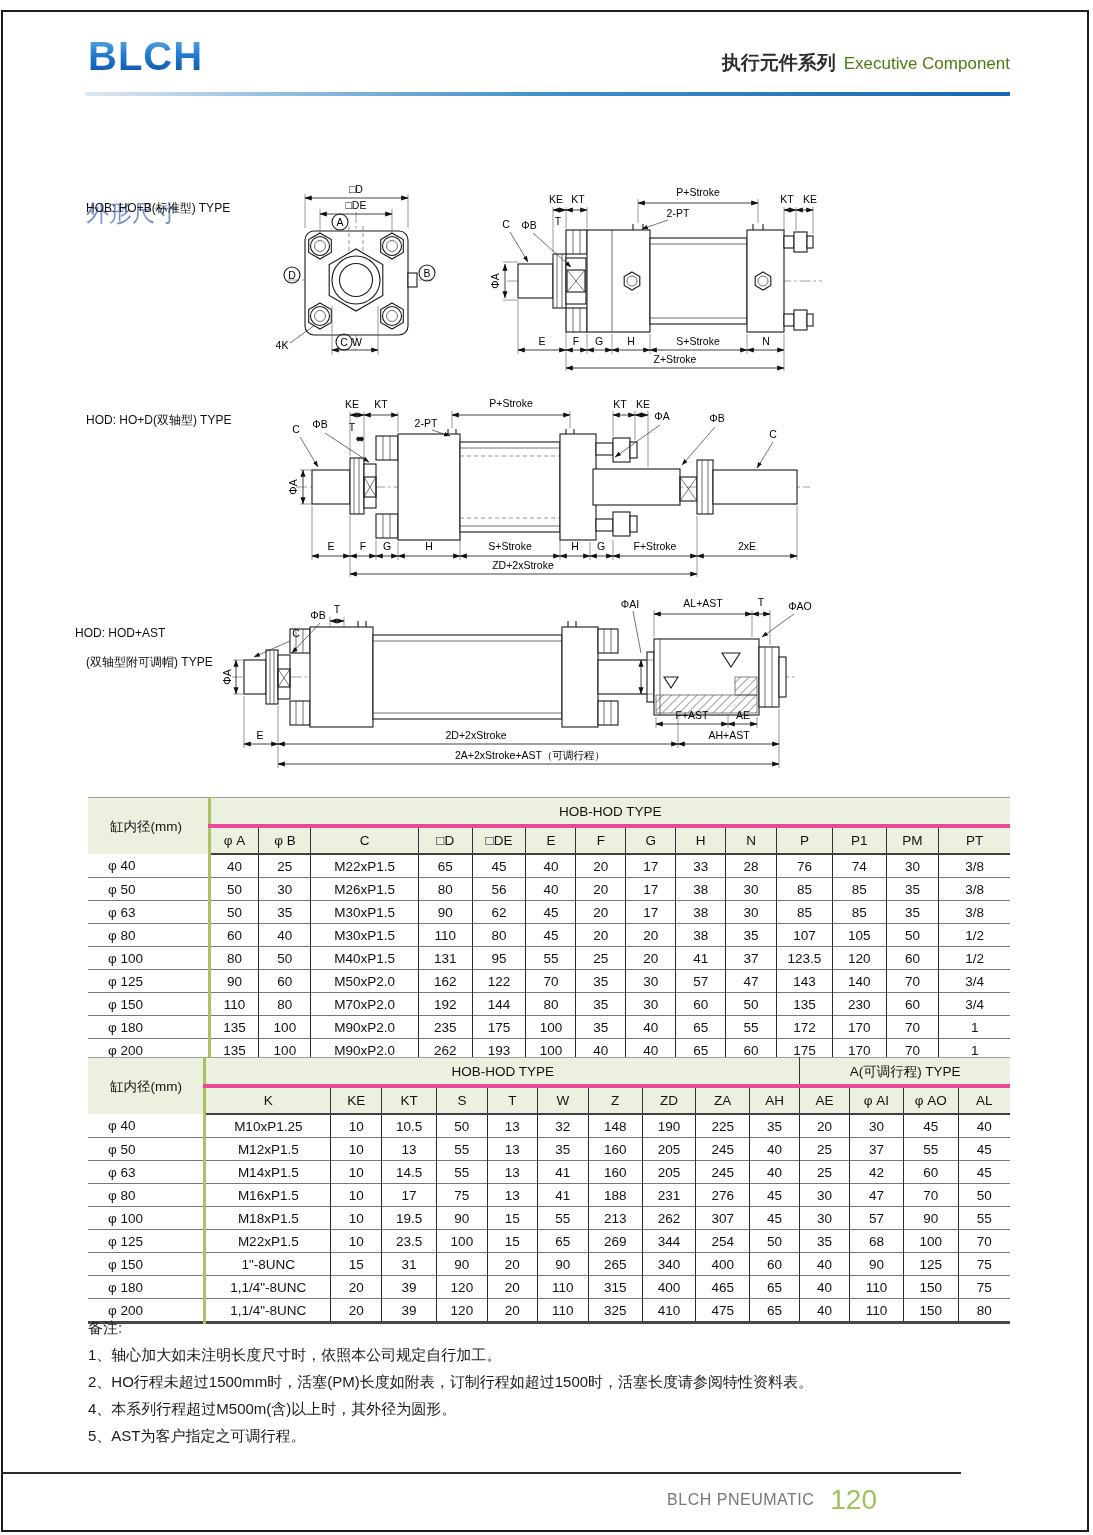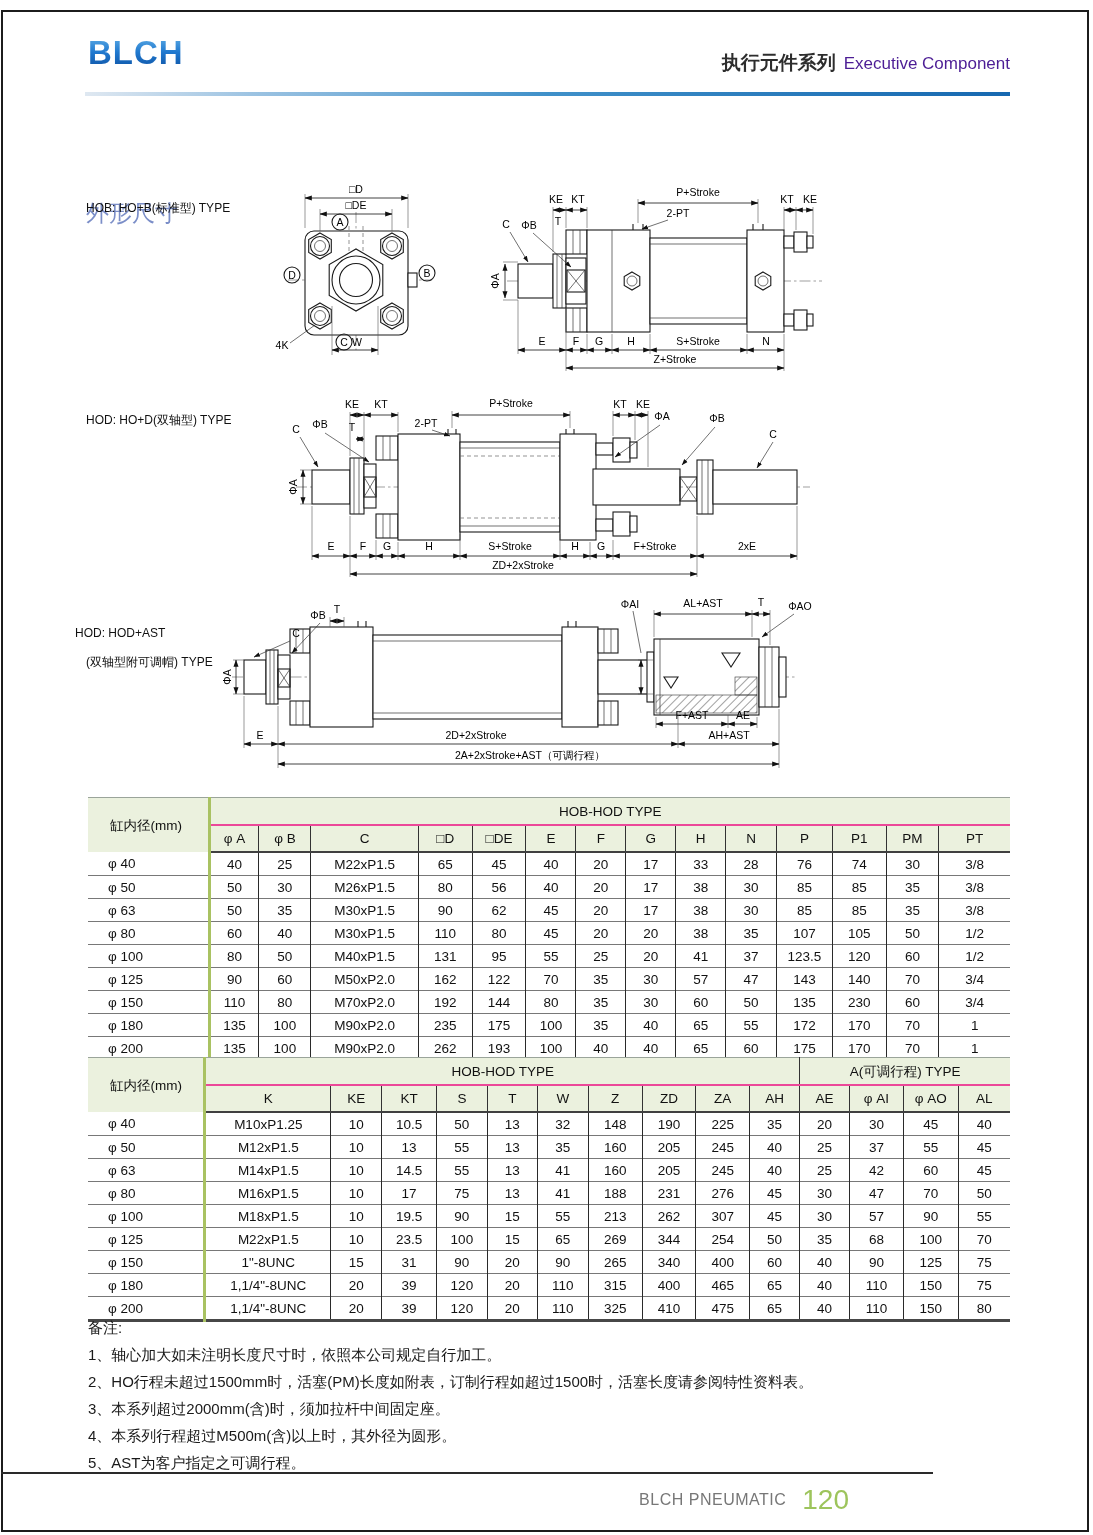--- a/index.html
+++ b/index.html
@@ -1,58 +1,58 @@
 <!DOCTYPE html>
 <html><head>
 <meta charset="utf-8">
 <style>
   html,body{margin:0;padding:0;background:#fff;}
   #page{position:relative;width:1093px;height:1535px;background:#fff;overflow:hidden;
         font-family:"Liberation Sans",sans-serif;color:#111;}
   #frame{position:absolute;left:1px;top:10px;width:1088px;height:1522px;
          border:2px solid #1c1c1c;box-sizing:border-box;pointer-events:none;}
   
-  #logo{position:absolute;left:88px;top:34px;font-size:33px;font-weight:900;letter-spacing:1px;
+  #logo{position:absolute;left:88px;top:34px;font-size:40px;font-weight:900;letter-spacing:1px;
         background:linear-gradient(180deg,#66b3e8 0%,#2079cf 48%,#0b4d9e 100%);
         -webkit-background-clip:text;background-clip:text;color:transparent;text-align:right;}
   #hdr-right{position:absolute;left:560px;top:50px;width:450px;text-align:right;white-space:nowrap;}
   #hdr-right .zh{font-size:19px;font-weight:600;color:#2d2d2d;}
-  #hdr-right .en{font-size:17px;font-weight:400;color:#4c1d95;margin-left:8px;}
+  #hdr-right .en{font-size:17px;font-weight:400;color:#4d7c0f;margin-left:8px;}
   #hdr-line{position:absolute;left:85px;top:92px;width:925px;height:4px;
             background:linear-gradient(90deg,#dfe8f1 0%,#9cc3e2 18%,#3f90c9 50%,#1668b0 100%);}
   #sec-title{position:absolute;left:86px;top:150px;font-size:23px;color:#7b8ec8;margin-top:48px;}
   .dia-title{position:absolute;font-size:12px;color:#111;white-space:nowrap;}
   
   svg{position:absolute;overflow:visible;}
   .s{fill:none;stroke:#1a1a1a;stroke-width:1.1;}
   .sw{fill:#fff;stroke:#1a1a1a;stroke-width:1.1;}
   .tn{fill:none;stroke:#333;stroke-width:.7;}
   .d{stroke:#111;stroke-width:.8;fill:none;}
   .x{stroke:#555;stroke-width:.6;fill:none;}
   .cl{stroke:#777;stroke-width:.7;stroke-dasharray:11 3 2.5 3;fill:none;}
   .dsh{stroke:#666;stroke-width:.7;stroke-dasharray:4 3;fill:none;}
   .lb{font:10.5px "Liberation Sans",sans-serif;fill:#000;text-anchor:middle;}
   
   .tbl-host{position:absolute;left:88px;width:922px;}
   .dim-table{border-collapse:collapse;width:922px;table-layout:fixed;background:#fff;
              border-top:1px solid #9aa49a;border-bottom:3px solid #474747;}
   .dim-table th,.dim-table td{font:13.5px/21px "Liberation Sans",sans-serif;height:22px;padding:0;
              text-align:center;white-space:nowrap;overflow:hidden;color:#111;font-weight:400;}
-  .dim-table th.gh{background:#ebf1de;border-bottom:2px solid #ec4899;height:26px;}
+  .dim-table th.gh{background:#ebf1de;border-bottom:4px solid #ec4899;height:26px;}
   .dim-table th.gsep{border-left:1px solid #333;}
   .dim-table th.ch{background:#ebf1de;border-left:1px solid #333;border-bottom:2.5px solid #404040;height:25px;}
   .dim-table th.c0h{background:#ebf1de;border-right:3px solid #a9c262;text-align:left;padding-left:22px;margin-left:12px;}
   .dim-table td{border-left:1px solid #2a2a2a;}
   .dim-table tbody tr+tr td{border-top:1.7px solid #787878;}
   .dim-table td.c0{text-align:left;padding-left:20px;border-left:none;border-right:3px solid #a9c262;}
   
   #notes{position:absolute;left:88px;top:1314px;width:910px;font-size:15px;color:#1a1a1a;}
   #notes div{line-height:27px;}
   
-  #footer{position:absolute;left:1px;top:1472px;width:932px;border-top:2px solid #2a2a2a;}
+  #footer{position:absolute;left:1px;top:1472px;width:932px;border-top:2px solid #2a2a2a;padding-left:28px;}
   #footer .inner{display:flex;justify-content:flex-end;align-items:center;gap:16px;
                  padding:10px 84px 0 0;}
   #footer .brand{font-size:16px;color:#777;letter-spacing:.5px;}
   #footer .pg{font-size:28px;color:#9dc45c;}
 </style>
 </head>
 <body>
 
 <div id="page">
   <div id="frame"></div>
@@ -864,21 +864,20 @@
             <td>80</td>
           </tr>
         </tbody>
       </table>
     </div>
 
   <div id="notes">
     <div>备注:</div>
     <div>1、轴心加大如未注明长度尺寸时，依照本公司规定自行加工。</div>
     <div>2、HO行程未超过1500mm时，活塞(PM)长度如附表，订制行程如超过1500时，活塞长度请参阅特性资料表。</div>
-    <div>3、本系列超过2000mm(含)时，须加拉杆中间固定座。</div>
     <div>4、本系列行程超过M500m(含)以上时，其外径为圆形。</div>
     <div>5、AST为客户指定之可调行程。</div>
   </div>
 
   <div id="footer">
     <div class="inner">
       <span class="brand">BLCH PNEUMATIC</span>
       <span class="pg">120</span>
     </div>
   </div>

